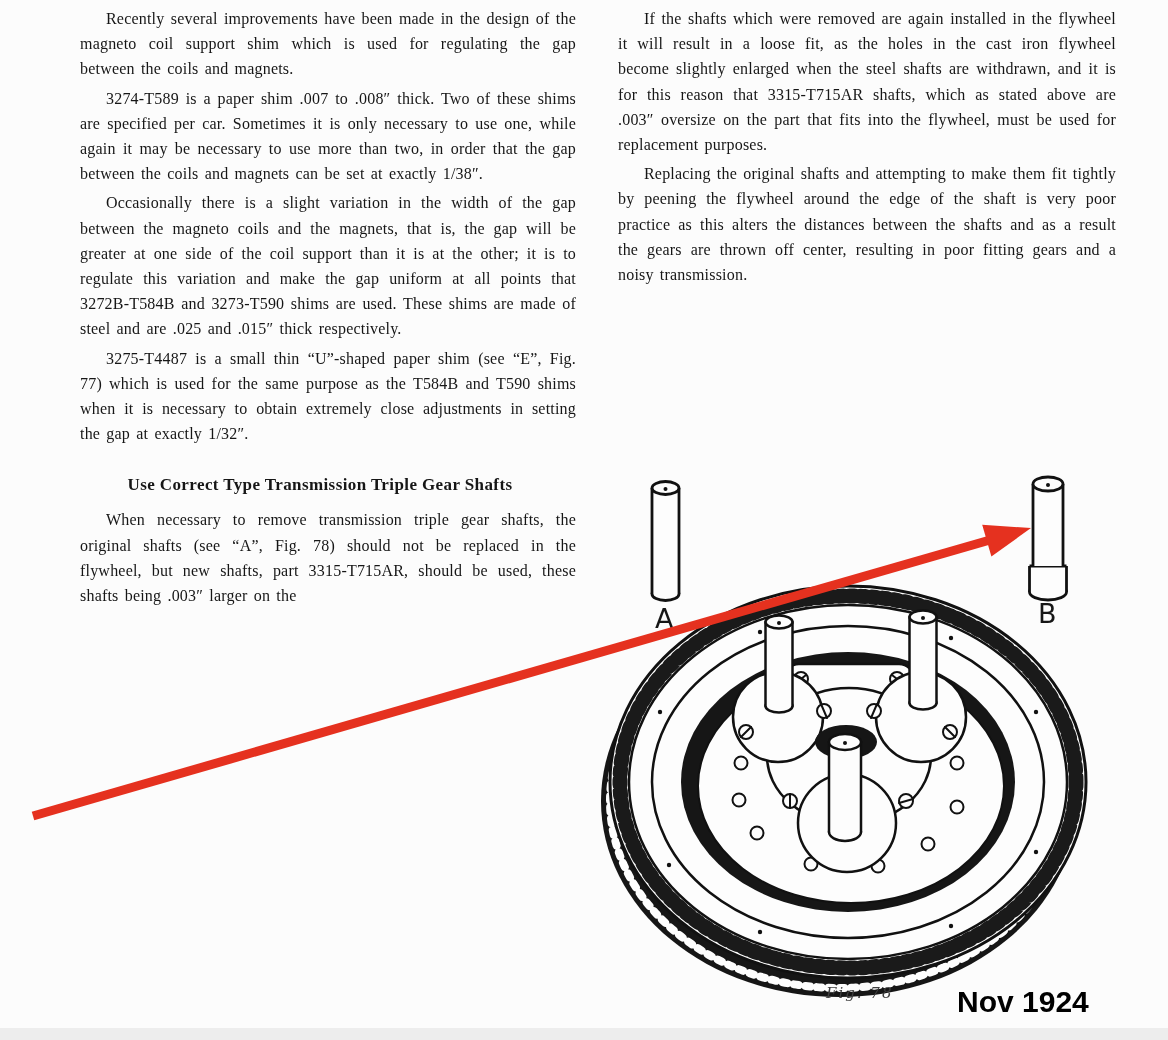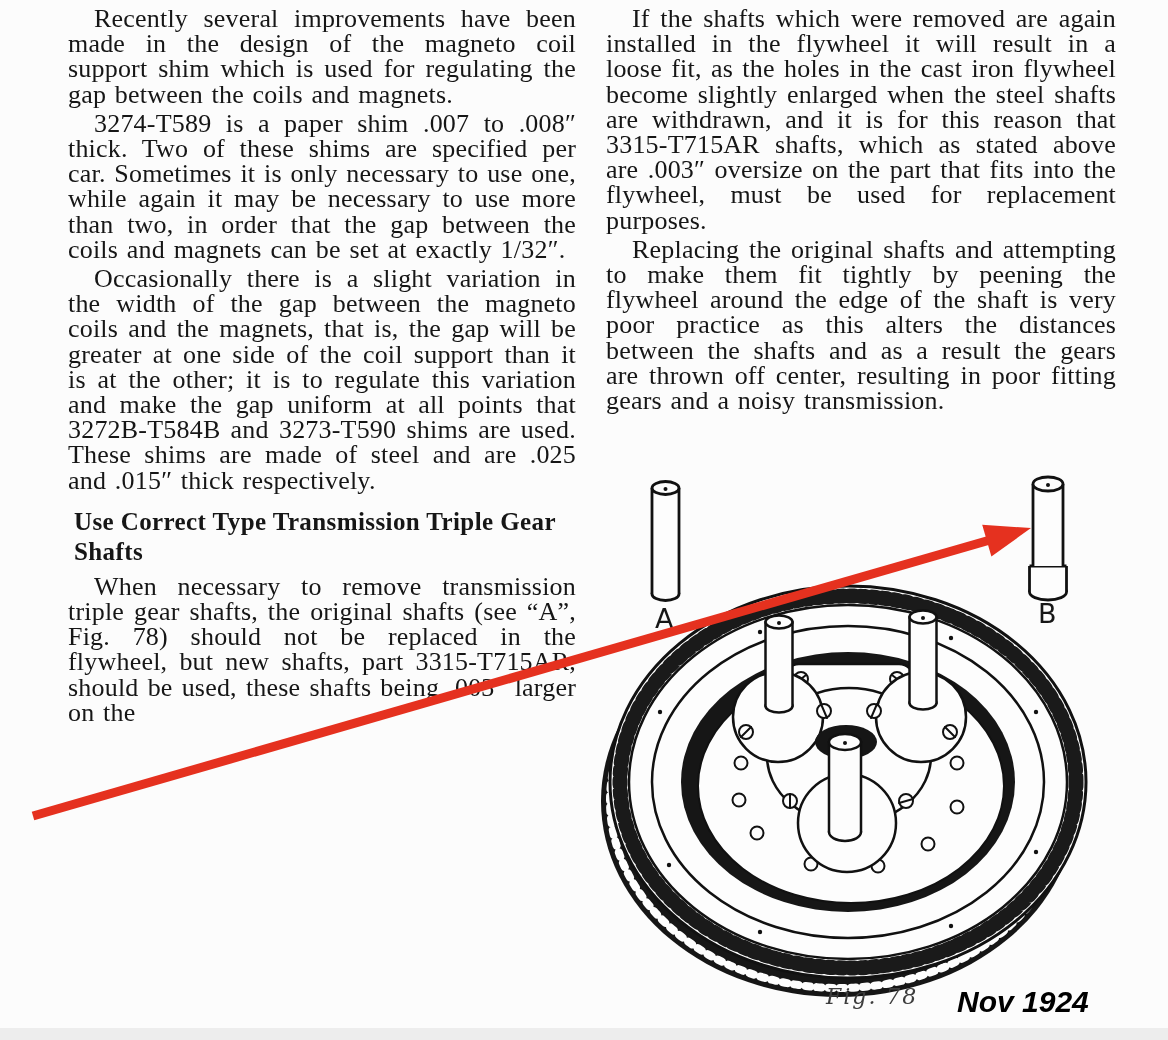--- a/index.html
+++ b/index.html
@@ -5,66 +5,67 @@
   html,body { margin:0; padding:0; background:#ffffff; }
   .page {
     position:relative; width:1168px; height:1040px;
     background:#fcfcfc; overflow:hidden;
     font-family:"Liberation Serif", serif; color:#161616;
   }
   .col { position:absolute; top:6px; }
   .col-left  { left:64px;  width:512px; }
   .col-right { left:602px; width:514px; }
   p.body-text {
-    margin:0 0 4px 4px;
-    font-size:26px; line-height:25.2px;
+    margin:0 0 4px 16px;
+    font-size:16px; line-height:25.2px;
     text-align:justify; text-indent:26px;
     letter-spacing:0.2px; word-spacing:2px;
   }
   p.no-indent { text-indent:0; }
   .section-heading {
-    margin:14px 10px 7px 10px;
-    font-size:25px; line-height:30px;
-    font-weight:bold; letter-spacing:0.4px;
+    margin:24px 10px 7px 10px;
+    font-size:17px; line-height:30px;
+    text-align:center; font-weight:bold; letter-spacing:0.4px;
   }
   .figure-svg {
     position:absolute; left:600px; top:470px;
     width:568px; height:545px;
   }
   .fig-label { font-family:"DejaVu Sans", sans-serif; font-size:27px; fill:#161616; }
   .fig-caption {
     position:absolute; left:826px; top:984px;
     font-family:"DejaVu Serif", serif; font-style:italic;
-    font-size:22px; letter-spacing:2px; color:#3e3e3e;
+    font-size:15px; letter-spacing:2px; color:#3e3e3e;
   }
   .date-annotation {
     position:absolute; left:957px; top:985px;
     font-family:"Liberation Sans", sans-serif; font-weight:bold;
-    font-size:30px; color:#000;font-style:italic;
+    font-size:30px; color:#000;
   }
   .arrow-overlay {
     position:absolute; left:0; top:0; width:1168px; height:1040px;
     pointer-events:none; z-index:40;
   }
   .bottom-band {
     position:absolute; left:0; bottom:0; width:100%; height:12px;
     background:#ededed;
   }
   .ink-fill { fill:#fdfdfd; }
   .ink-line { stroke:#111; fill:none; }
 </style>
 </head>
 <body>
 
 <div class="page">
 
   <div class="col col-left">
     <p class="body-text">Recently several improvements have been made in the design of the magneto coil support shim which is used for regulating the gap between the coils and magnets.</p>
-    <p class="body-text">3274-T589 is a paper shim .007 to .008″ thick.  Two of these shims are specified per car.  Sometimes it is only necessary to use one, while again it may be necessary to use more than two, in order that the gap between the coils and magnets can be set at exactly 1/32″.</p>
+    <p class="body-text">3274-T589 is a paper shim .007 to .008″ thick.  Two of these shims are specified per car.  Sometimes it is only necessary to use one, while again it may be necessary to use more than two, in order that the gap between the coils and magnets can be set at exactly 1/38″.</p>
     <p class="body-text">Occasionally there is a slight variation in the width of the gap between the magneto coils and the magnets, that is, the gap will be greater at one side of the coil support than it is at the other;  it is to regulate this variation and make the gap uniform at all points that 3272B-T584B and 3273-T590 shims are used.  These shims are made of steel and are .025 and .015″ thick respectively.</p>
+    <p class="body-text">3275-T4487 is a small thin “U”-shaped paper shim (see “E”, Fig. 77) which is used for the same purpose as the T584B and T590 shims when it is necessary to obtain extremely close adjustments in setting the gap at exactly 1/32″.</p>
     <h2 class="section-heading">Use Correct Type Transmission Triple Gear Shafts</h2>
     <p class="body-text">When necessary to remove transmission triple gear shafts, the original shafts (see “A”, Fig. 78) should not be replaced in the flywheel, but new shafts, part 3315-T715AR, should be used, these shafts being .003″ larger on the</p>
   </div>
 
   <div class="col col-right">
     <p class="body-text">If the shafts which were removed are again installed in the flywheel it will result in a loose fit, as the holes in the cast iron flywheel become slightly enlarged when the steel shafts are withdrawn, and it is for this reason that 3315-T715AR shafts, which as stated above are .003″ oversize on the part that fits into the flywheel, must be used for replacement purposes.</p>
     <p class="body-text">Replacing the original shafts and attempting to make them fit tightly by peening the flywheel around the edge of the shaft is very poor practice as this alters the distances between the shafts and as a result the gears are thrown off center, resulting in poor fitting gears and a noisy transmission.</p>
   </div>
 
   <svg class="figure-svg" viewBox="0 0 568 545">

